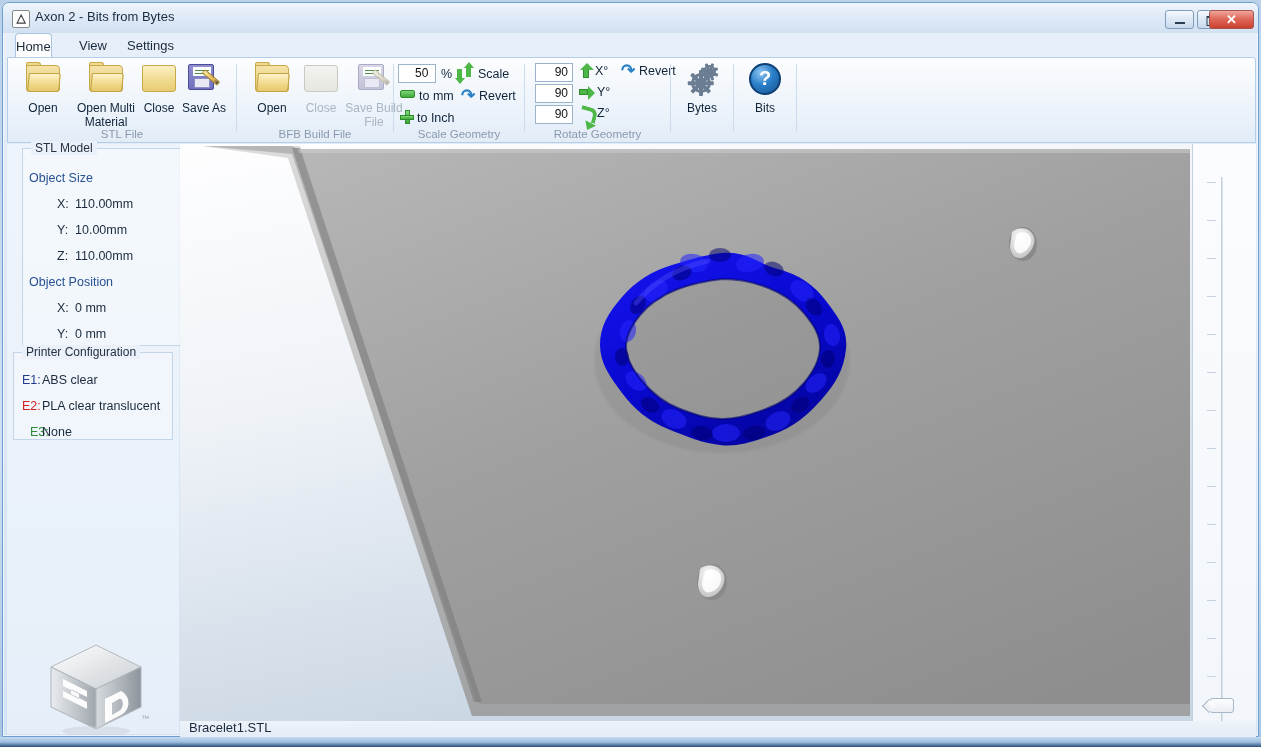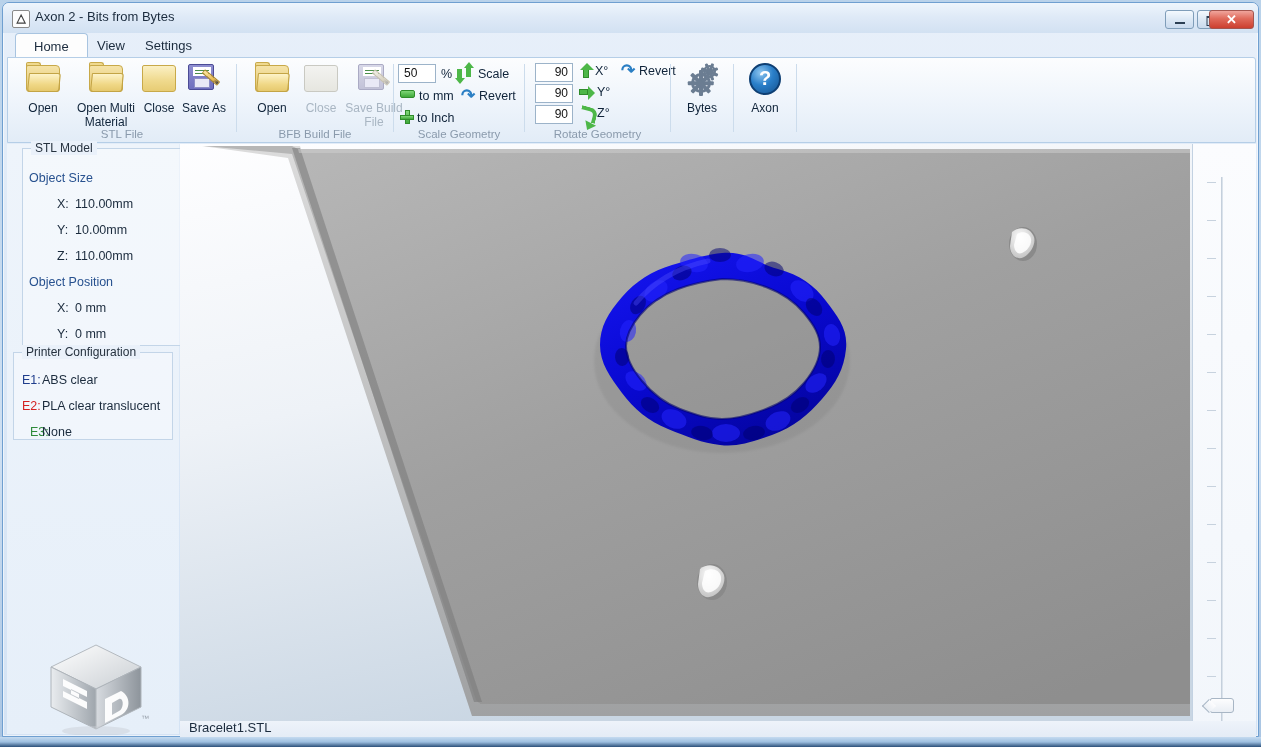--- a/index.html
+++ b/index.html
@@ -96,21 +96,21 @@
   #tabs {
     position: absolute;
     left: 0; top: 30px;
     width: 100%;
     height: 24px;
   }
   .tab {
     position: absolute;
     top: 1px;
     height: 23px;
-    padding: 0 18px;
+    padding: 0 0;
     font-size: 13px;
     color: #1b2b3d;
     line-height: 23px;
     box-sizing: border-box;
   }
   .tab.active {
     background: #fdfdfd;
     border: 1px solid #a8c4e0;
     border-bottom: none;
     border-radius: 4px 4px 0 0;
@@ -312,21 +312,21 @@
   .numbox {
     position: absolute;
     width: 38px; height: 19px;
     border: 1px solid #9cb3c9;
     background: #fff;
     box-sizing: border-box;
     font-size: 12px;
     color: #111;
     line-height: 17px;
     text-align: left;
-    padding-left: 5px;
+    padding-left: 16px;
   }
   .numbox.right { text-align: right; padding-left: 0; padding-right: 4px; }
   .smalltxt {
     position: absolute;
     font-size: 12.5px;
     color: #10243a;
     line-height: 16px;
     white-space: nowrap;
   }
   
@@ -740,21 +740,21 @@
           <span>Bytes</span>
         </div>
       </div>
       <div class="group-sep" style="left:725px;"></div>
 
       <div class="group" style="left:726px; width:62px;">
         <div class="bigbtn" style="left:0;">
           <span class="ico">
             <span class="helpico">?</span>
           </span>
-          <span>Axon</span>
+          <span>Bits</span>
         </div>
       </div>
       <div class="group-sep" style="left:788px;"></div>
     </div>
 
     <div id="leftpanel">
 
       <div class="fieldset" id="fs-model">
         <div class="fs-title">STL Model</div>
 

